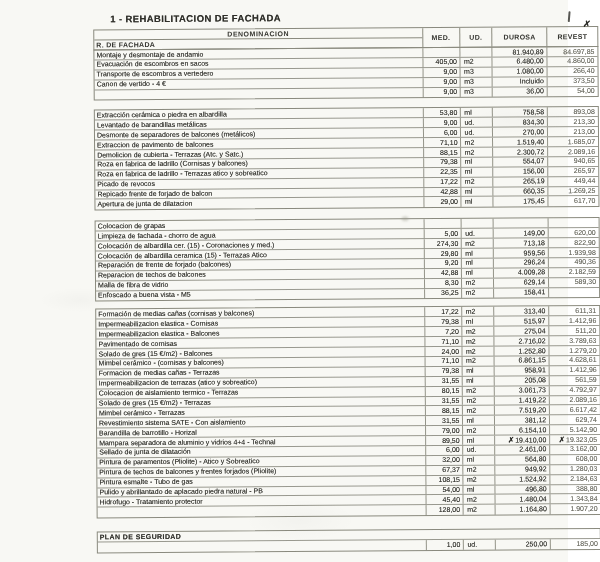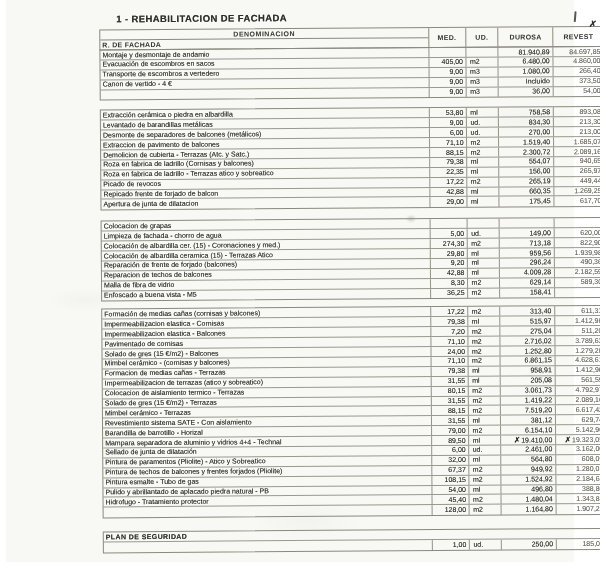--- a/index.html
+++ b/index.html
@@ -1,18 +1,18 @@
 <!DOCTYPE html>
 <html style="--ink: #34342f; --ink2: #6b6b61; --ln: #8a8a7e; --paper: #f8f8f4;"><head>
 <meta charset="utf-8">
 <style>
   html,body{margin:0;padding:0;width:600px;height:562px;overflow:hidden;
     font-family:"Liberation Sans", sans-serif;}
   :root{--ink:#34342f;--ink2:#6b6b61;--ln:#8a8a7e;--paper:#f8f8f4;}
-  .stage{position:relative;width:568px;height:562px;background:var(--paper);margin-left:6px;}
+  .stage{position:relative;width:568px;height:562px;background:var(--paper);}
   .paper{position:absolute;inset:0;
     background:
       radial-gradient(130% 115% at 48% 42%, #fbfbf7 55%, #ededе6 100%),
       linear-gradient(180deg,#f6f6f1 0%,#f9f9f5 50%,#f2f2ec 100%);
   }
   .paper::after{content:"";position:absolute;inset:0;
     background:
       radial-gradient(60px 18px at 80px 300px, rgba(0,0,0,0.025), transparent 70%),
       radial-gradient(90px 25px at 520px 120px, rgba(0,0,0,0.02), transparent 70%),
       radial-gradient(80px 30px at 300px 520px, rgba(0,0,0,0.025), transparent 70%);

